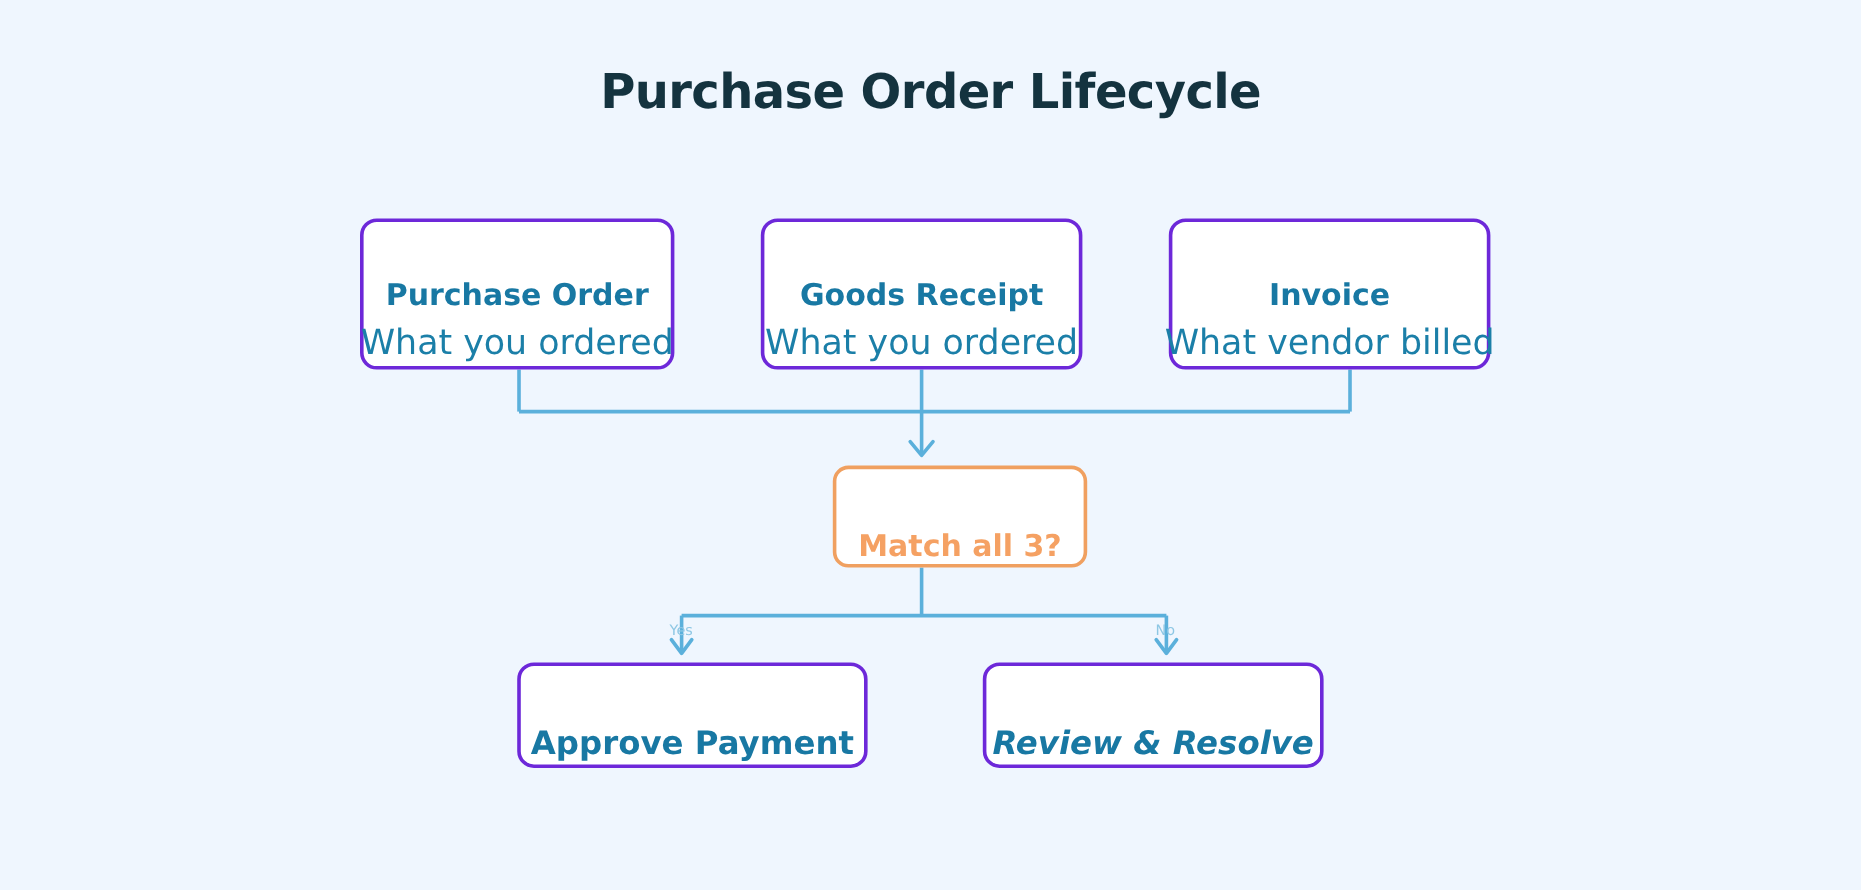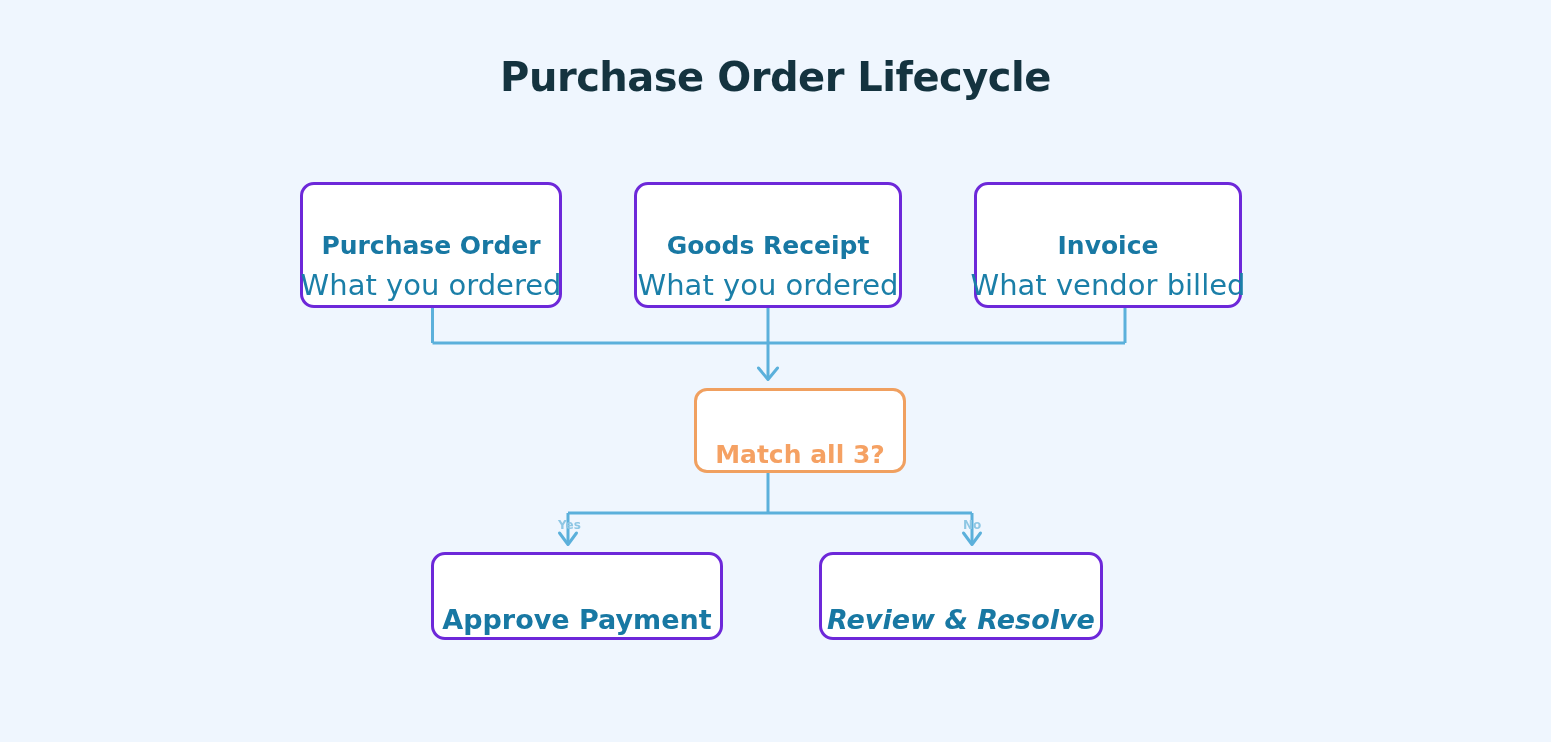--- a/index.html
+++ b/index.html
@@ -99,21 +99,21 @@
   
   .node.outcome { top: 552px; height: 88px; }
   .node.outcome .node-title { font-size: 27px; }
   #node-approve { left: 431px; width: 292px; }
   #node-review  { left: 819px; width: 284px; font-style: italic; }
 
   
   .branch-label {
     position: absolute;
     font-size: 12px;
-    font-weight: 700;
+    font-weight: 400;
     color: #8ec7e4;
     line-height: 1;
     white-space: nowrap;
   }
   #label-yes { left: 558px; top: 519px; }
   #label-no  { left: 963px; top: 519px; text-align: center; }
 </style>
 </head>
 <body>
 

